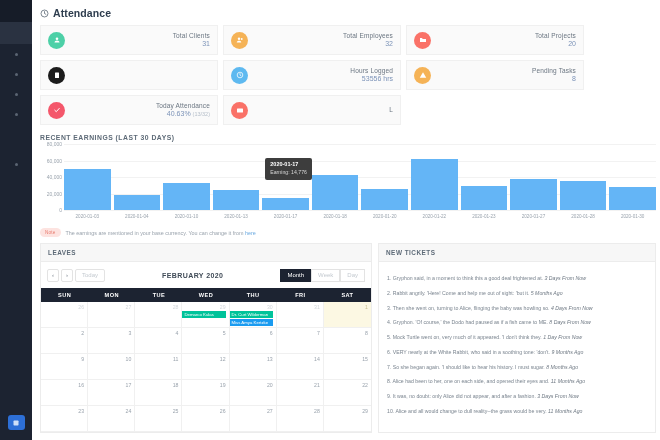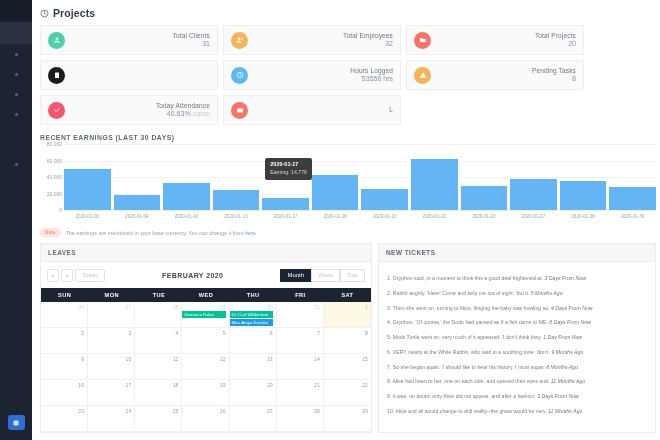--- a/index.html
+++ b/index.html
@@ -225,21 +225,21 @@
     </div>
   </div>
 
   <div class="main">
 
     <div class="page-head">
       <svg class="clock-icon" viewBox="0 0 16 16">
         <circle cx="8" cy="8" r="6.2" fill="none" stroke="#2e3d4e" stroke-width="1.1"></circle>
         <path d="M8 4.6V8l2.4 1.4" fill="none" stroke="#2e3d4e" stroke-width="1.1" stroke-linecap="round"></path>
       </svg>
-      <span class="page-title">Projects</span>
+      <span class="page-title">Attendance</span>
     </div>
 
     <div class="stats">
 
       <div class="stat">
         <div class="stat-ico" style="background:#4dd0a7">
           <svg width="8" height="8" viewBox="0 0 16 16">
               <circle cx="8" cy="5.5" r="2.6" fill="#fff"></circle>
               <path d="M3 13c0-2.5 2.3-4 5-4s5 1.5 5 4z" fill="#fff"></path>
             </svg>

